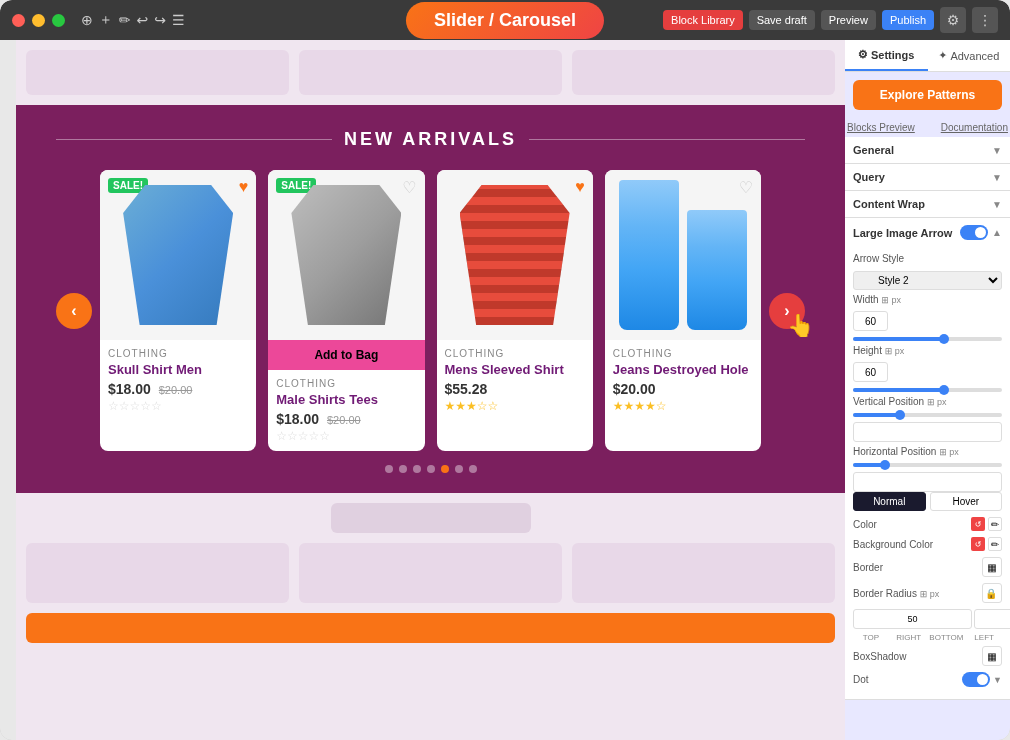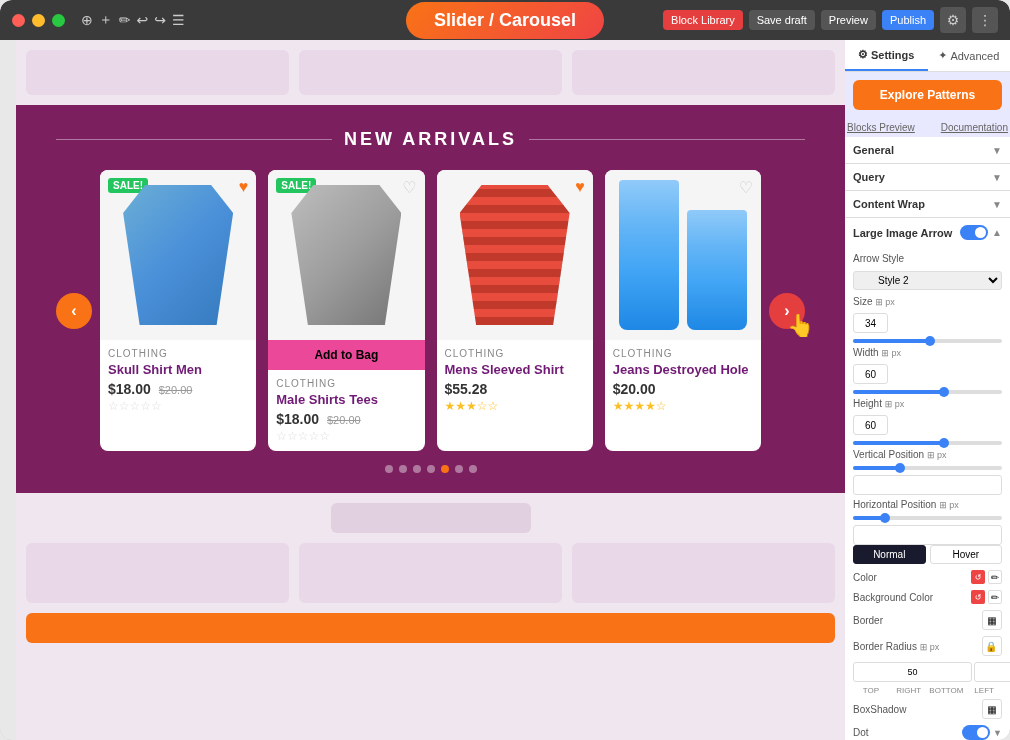--- a/index.html
+++ b/index.html
@@ -311,32 +311,20 @@
           </div>
         </div>
         <div class="panel-content">
           
           <div class="panel-row">
             <span class="panel-label">Arrow Style</span>
           </div>
           <select class="panel-select">
             <option>Style 2</option>
           </select>
-          <div style="margin-top:6px;">
-            <div class="panel-row">
-              <span class="panel-label">Size <span style="color:#888;font-size:9px;">⊞ px</span></span>
-            </div>
-            <div class="size-inputs">
-              <input class="size-input" value="34" style="">
-            </div>
-            <div class="slider-bar">
-              <div class="slider-fill" style="width:50%;"></div>
-              <div class="slider-thumb" style="left:48%;"></div>
-            </div>
-          </div>
           <div style="margin-top:4px;">
             <div class="panel-row">
               <span class="panel-label">Width <span style="color:#888;font-size:9px;">⊞ px</span></span>
             </div>
             <div class="size-inputs">
               <input class="size-input" value="60" style="">
             </div>
             <div class="slider-bar">
               <div class="slider-fill" style="width:60%;"></div>
               <div class="slider-thumb" style="left:58%;"></div>

